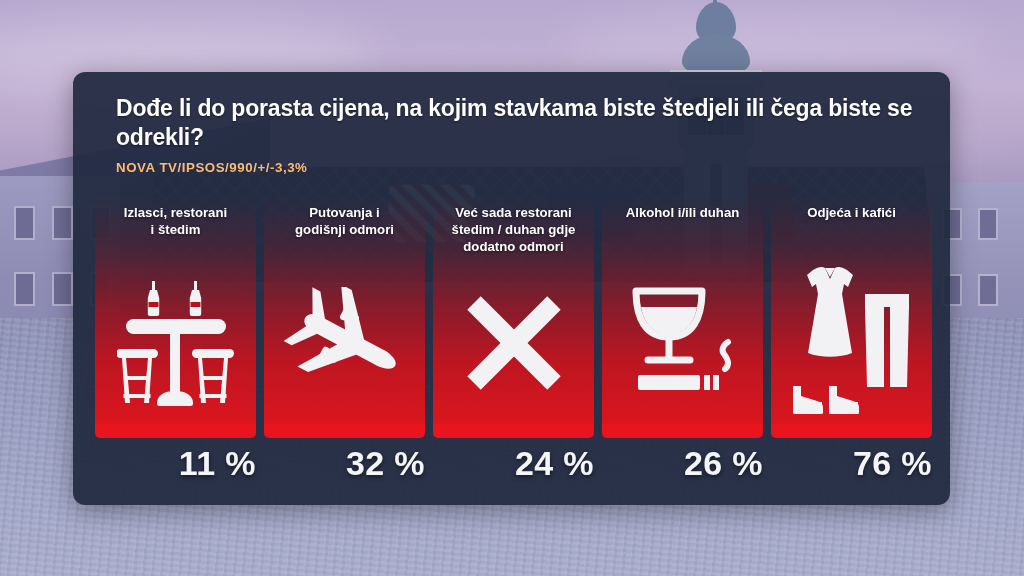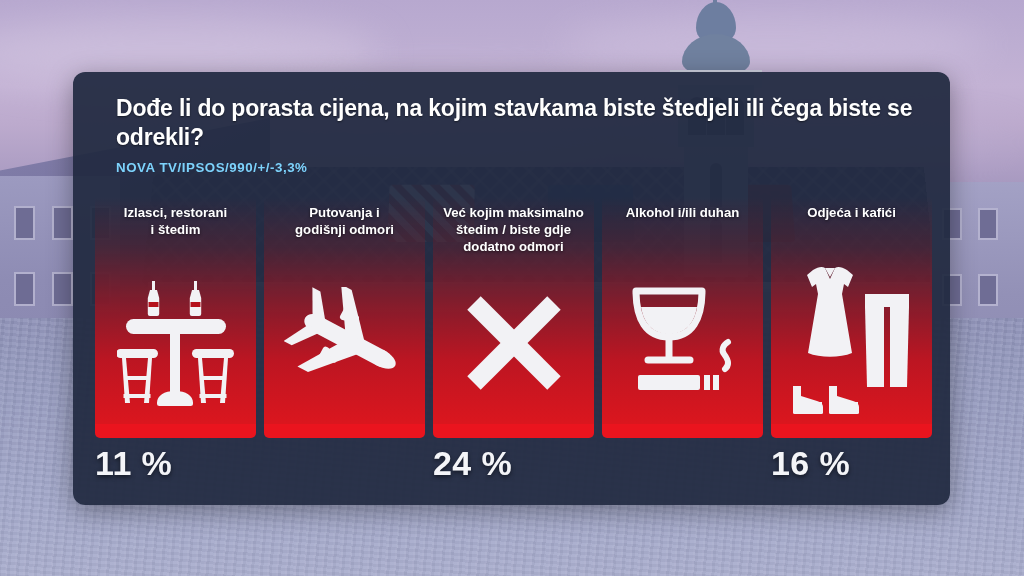--- a/index.html
+++ b/index.html
@@ -148,32 +148,32 @@
   #panel-head{padding:22px 0 0 43px;}
   #title{
     color:#ffffff;
     font-size:23px;font-weight:bold;line-height:1.26;
     letter-spacing:-0.2px;
     margin:0;
     text-shadow:0 1px 2px rgba(0,0,0,.5);
   }
   #source{
     margin:8px 0 0 0;
-    color:#7dd3fc;
+    color:#fdba74;
     font-size:13.3px;font-weight:bold;letter-spacing:.55px;
   }
 
   
   #cards{
     position:absolute;left:22px;top:125px;
     display:flex;gap:8px;
   }
   .card{
     width:161px;
-    display:flex;flex-direction:column;align-items:flex-start;
+    display:flex;flex-direction:column;align-items:flex-end;
   }
   .card-body{
     position:relative;
     width:161px;height:227px;
     border-radius:4px 4px 0 0;
     background:linear-gradient(180deg,
       rgba(38,47,70,0.0) 0%,
       rgba(92,32,47,0.55) 22%,
       rgba(150,24,38,0.85) 48%,
       rgba(196,20,32,0.95) 72%,
@@ -340,27 +340,28 @@
 
               <rect x="44" y="22" width="7" height="15" rx="3"></rect>
               <rect x="55" y="26" width="7" height="15" rx="3"></rect>
               <rect x="44" y="68" width="7" height="15" rx="3"></rect>
               <rect x="55" y="64" width="7" height="15" rx="3"></rect>
             </g>
           </svg>
         </div>
       </div>
       <div class="bar"></div>
+      <div class="pct">32 %</div>
     </div>
 
     <div class="card">
       <div class="card-body">
         <div class="card-label">
-          <span>Već kojim maksimalno</span><br>
-          <span>štedim / biste gdje</span><br>
+          <span>Već sada restorani</span><br>
+          <span>štedim / duhan gdje</span><br>
           <span>dodatno odmori</span>
         </div>
         <div class="icon-wrap">
           <svg width="100" height="100" viewBox="0 0 100 100">
             <g stroke="#f2f2f5" stroke-width="19" stroke-linecap="butt">
               <line x1="10" y1="10" x2="90" y2="90"></line>
               <line x1="90" y1="10" x2="10" y2="90"></line>
             </g>
           </svg>
         </div>
@@ -391,20 +392,21 @@
               <rect x="14" y="94" width="62" height="15" rx="2"></rect>
               <rect x="80" y="94" width="6" height="15"></rect>
               <rect x="89" y="94" width="6" height="15"></rect>
             </g>
 
             <path d="M101 88c6-5 2-11 -1-15s-1-9 4-12" fill="none" stroke="#f2f2f5" stroke-width="6" stroke-linecap="round"></path>
           </svg>
         </div>
       </div>
       <div class="bar"></div>
+      <div class="pct">26 %</div>
     </div>
 
     <div class="card">
       <div class="card-body">
         <div class="card-label">
           <span>Odjeća i kafići</span>
         </div>
         <div class="icon-wrap" style="height:160px;bottom:2px">
           <svg width="130" height="156" viewBox="0 0 130 156">
             <g fill="#f2f2f5">
@@ -422,17 +424,17 @@
               <path d="M28 138h7v10h-7z"></path>
 
               <path d="M42 122h8v10l16 5c4 1 6 3 6 6v5H42z"></path>
               <rect x="42" y="146" width="30" height="4" rx="1.5"></rect>
               <path d="M64 138h7v10h-7z"></path>
             </g>
           </svg>
         </div>
       </div>
       <div class="bar"></div>
-      <div class="pct">16 %</div>
+      <div class="pct">76 %</div>
     </div>
 
   </div>
 </div>
 
 </body></html>

